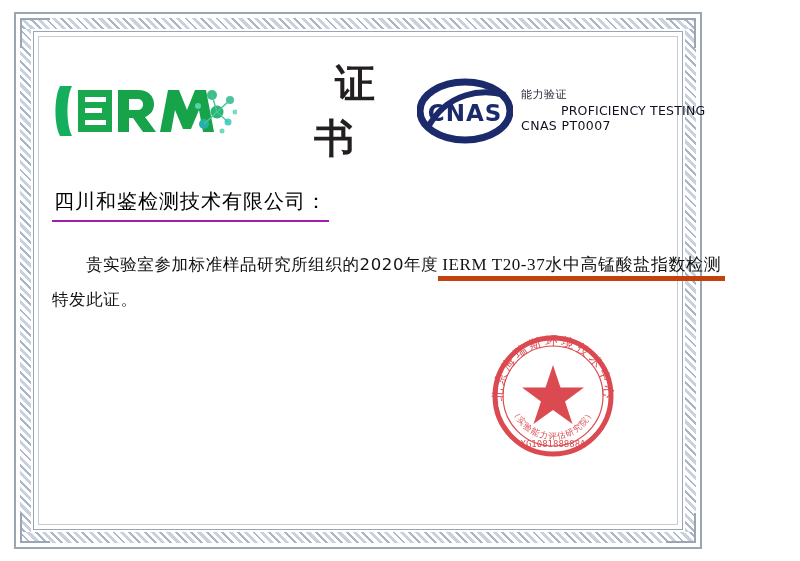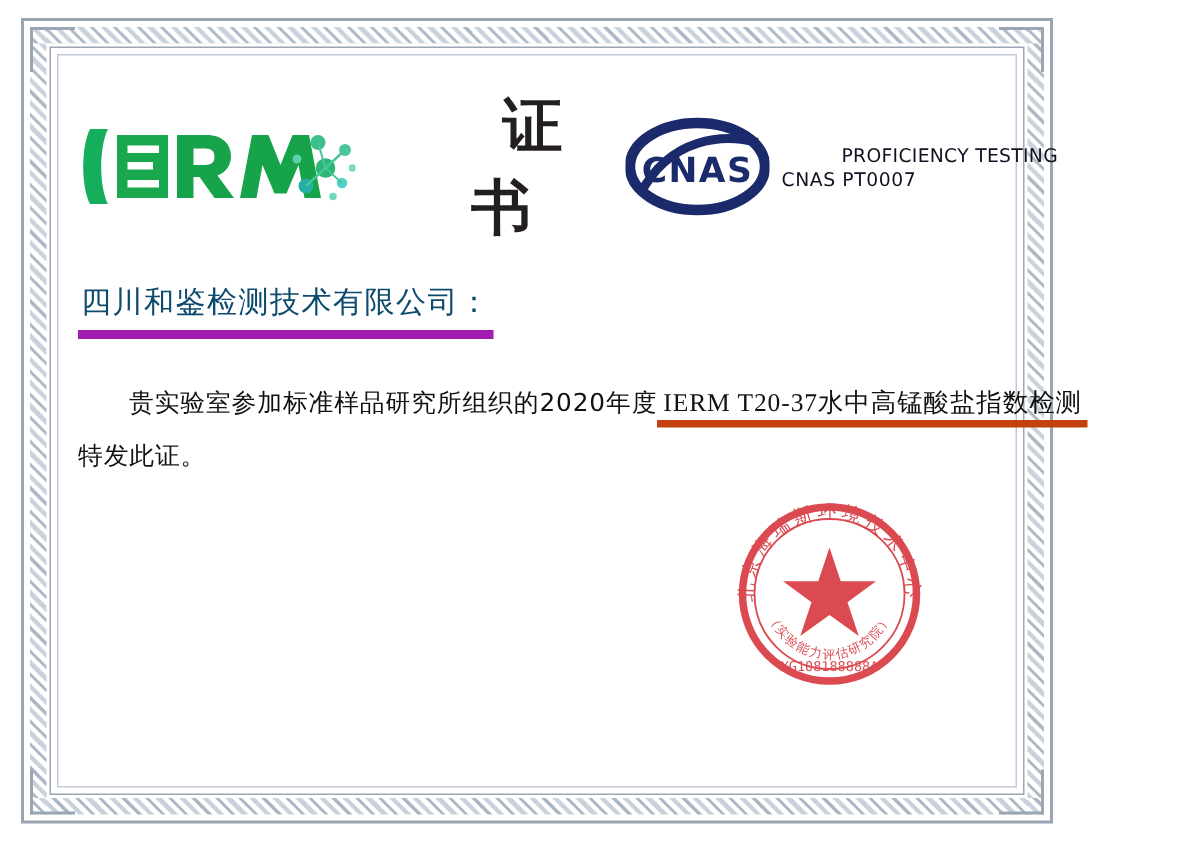--- a/index.html
+++ b/index.html
@@ -159,23 +159,23 @@
     font-size: 12.5px;
     letter-spacing: 0.4px;
     color: #101020;
   }
 
   
   .recipient {
     margin-top: 34px;
     font-family: "DejaVu Sans", sans-serif;
     font-size: 20px;
-    color: #0c4a6e;
+    color: #000000;
     letter-spacing: 1px;
-    border-bottom: 6px solid #a21caf;
+    border-bottom: 2px solid #a21caf;
     display: inline-block;
     padding: 0 2px 5px 2px;
   }
 
   .para {
     margin-top: 26px;
     font-family: "DejaVu Sans", sans-serif;
     font-size: 16.5px;
     color: #111;
     line-height: 2.05;
@@ -270,20 +270,21 @@
 
       <div class="cnas-block">
         <div class="cnas-mark">
           <svg width="96" height="68" viewBox="0 0 96 68" xmlns="http://www.w3.org/2000/svg">
             <ellipse cx="48" cy="34" rx="45" ry="29" fill="none" stroke="#1b2a6b" stroke-width="7"></ellipse>
             <path d="M10 52 C30 14, 66 12, 88 18" fill="none" stroke="#1b2a6b" stroke-width="6"></path>
             <text x="48" y="44" text-anchor="middle" font-family="DejaVu Sans, sans-serif" font-size="23" font-weight="bold" fill="#1b2a6b" letter-spacing="1">CNAS</text>
           </svg>
         </div>
         <div class="cnas-text">
+          <div class="cn2">能力验证</div>
           <div class="en">PROFICIENCY TESTING</div>
           <div class="code">CNAS PT0007</div>
         </div>
       </div>
     </div>
 
     
     <div class="recipient">四川和鉴检测技术有限公司：</div>
 
     

